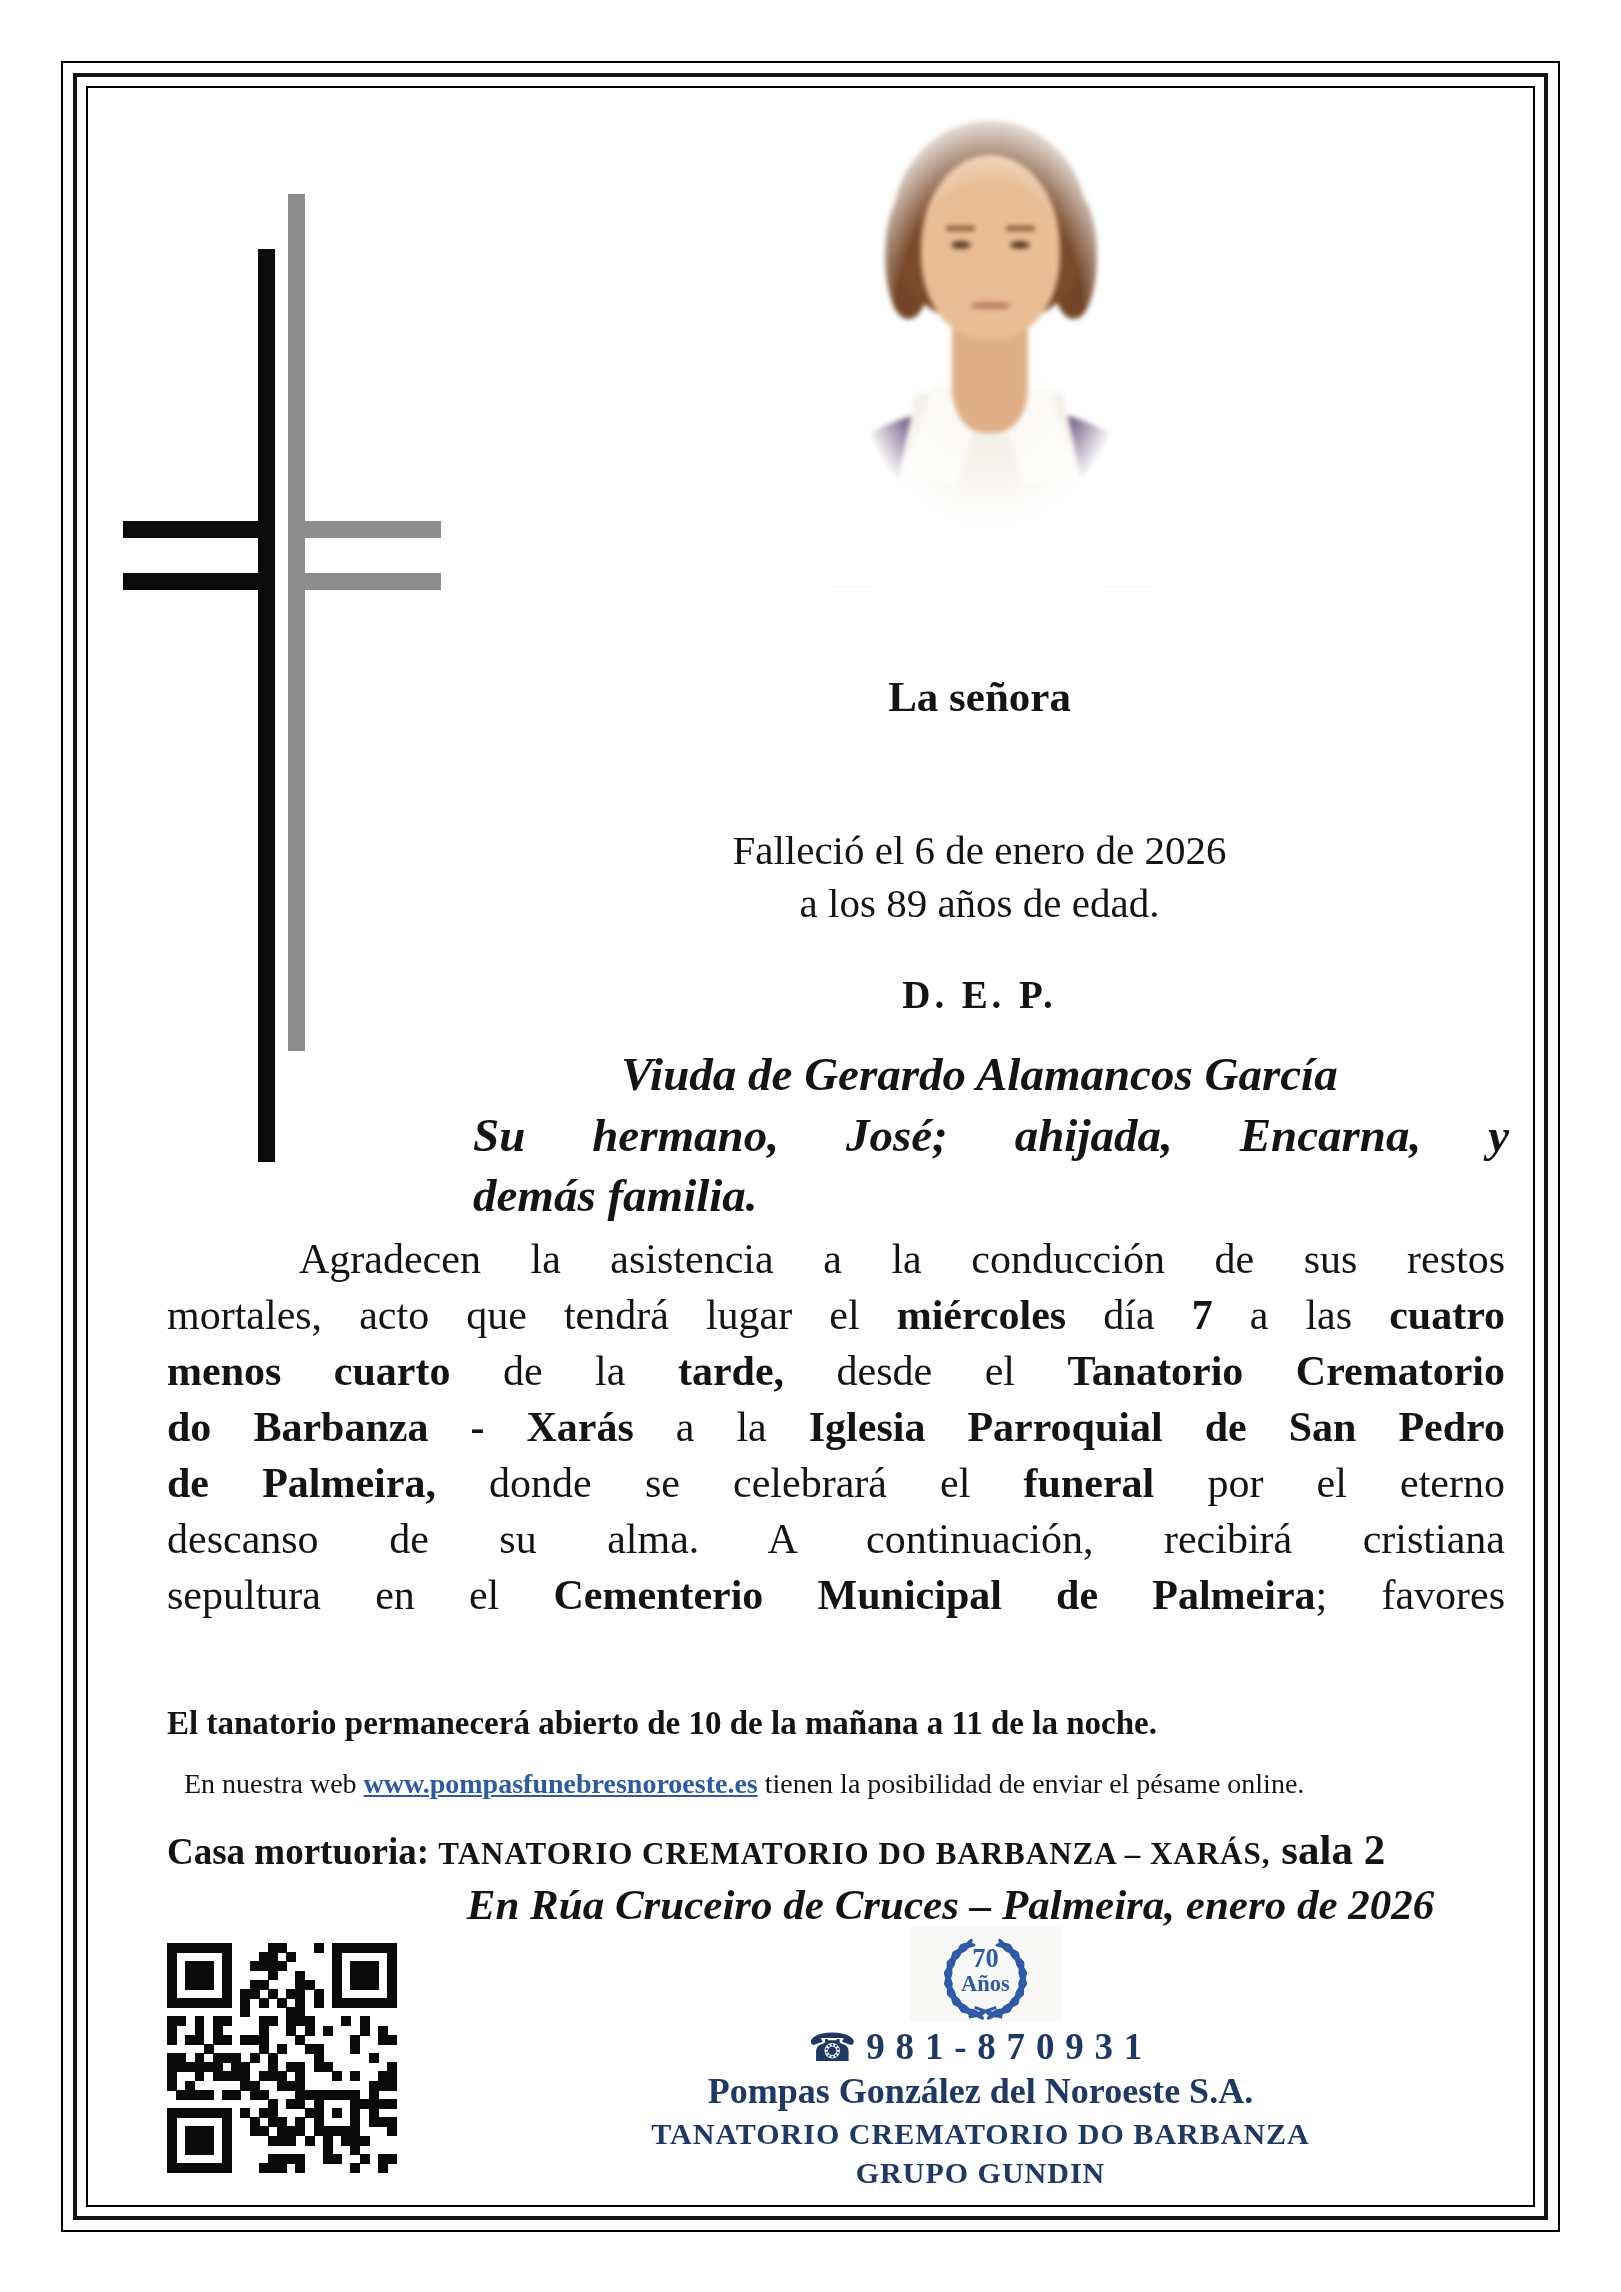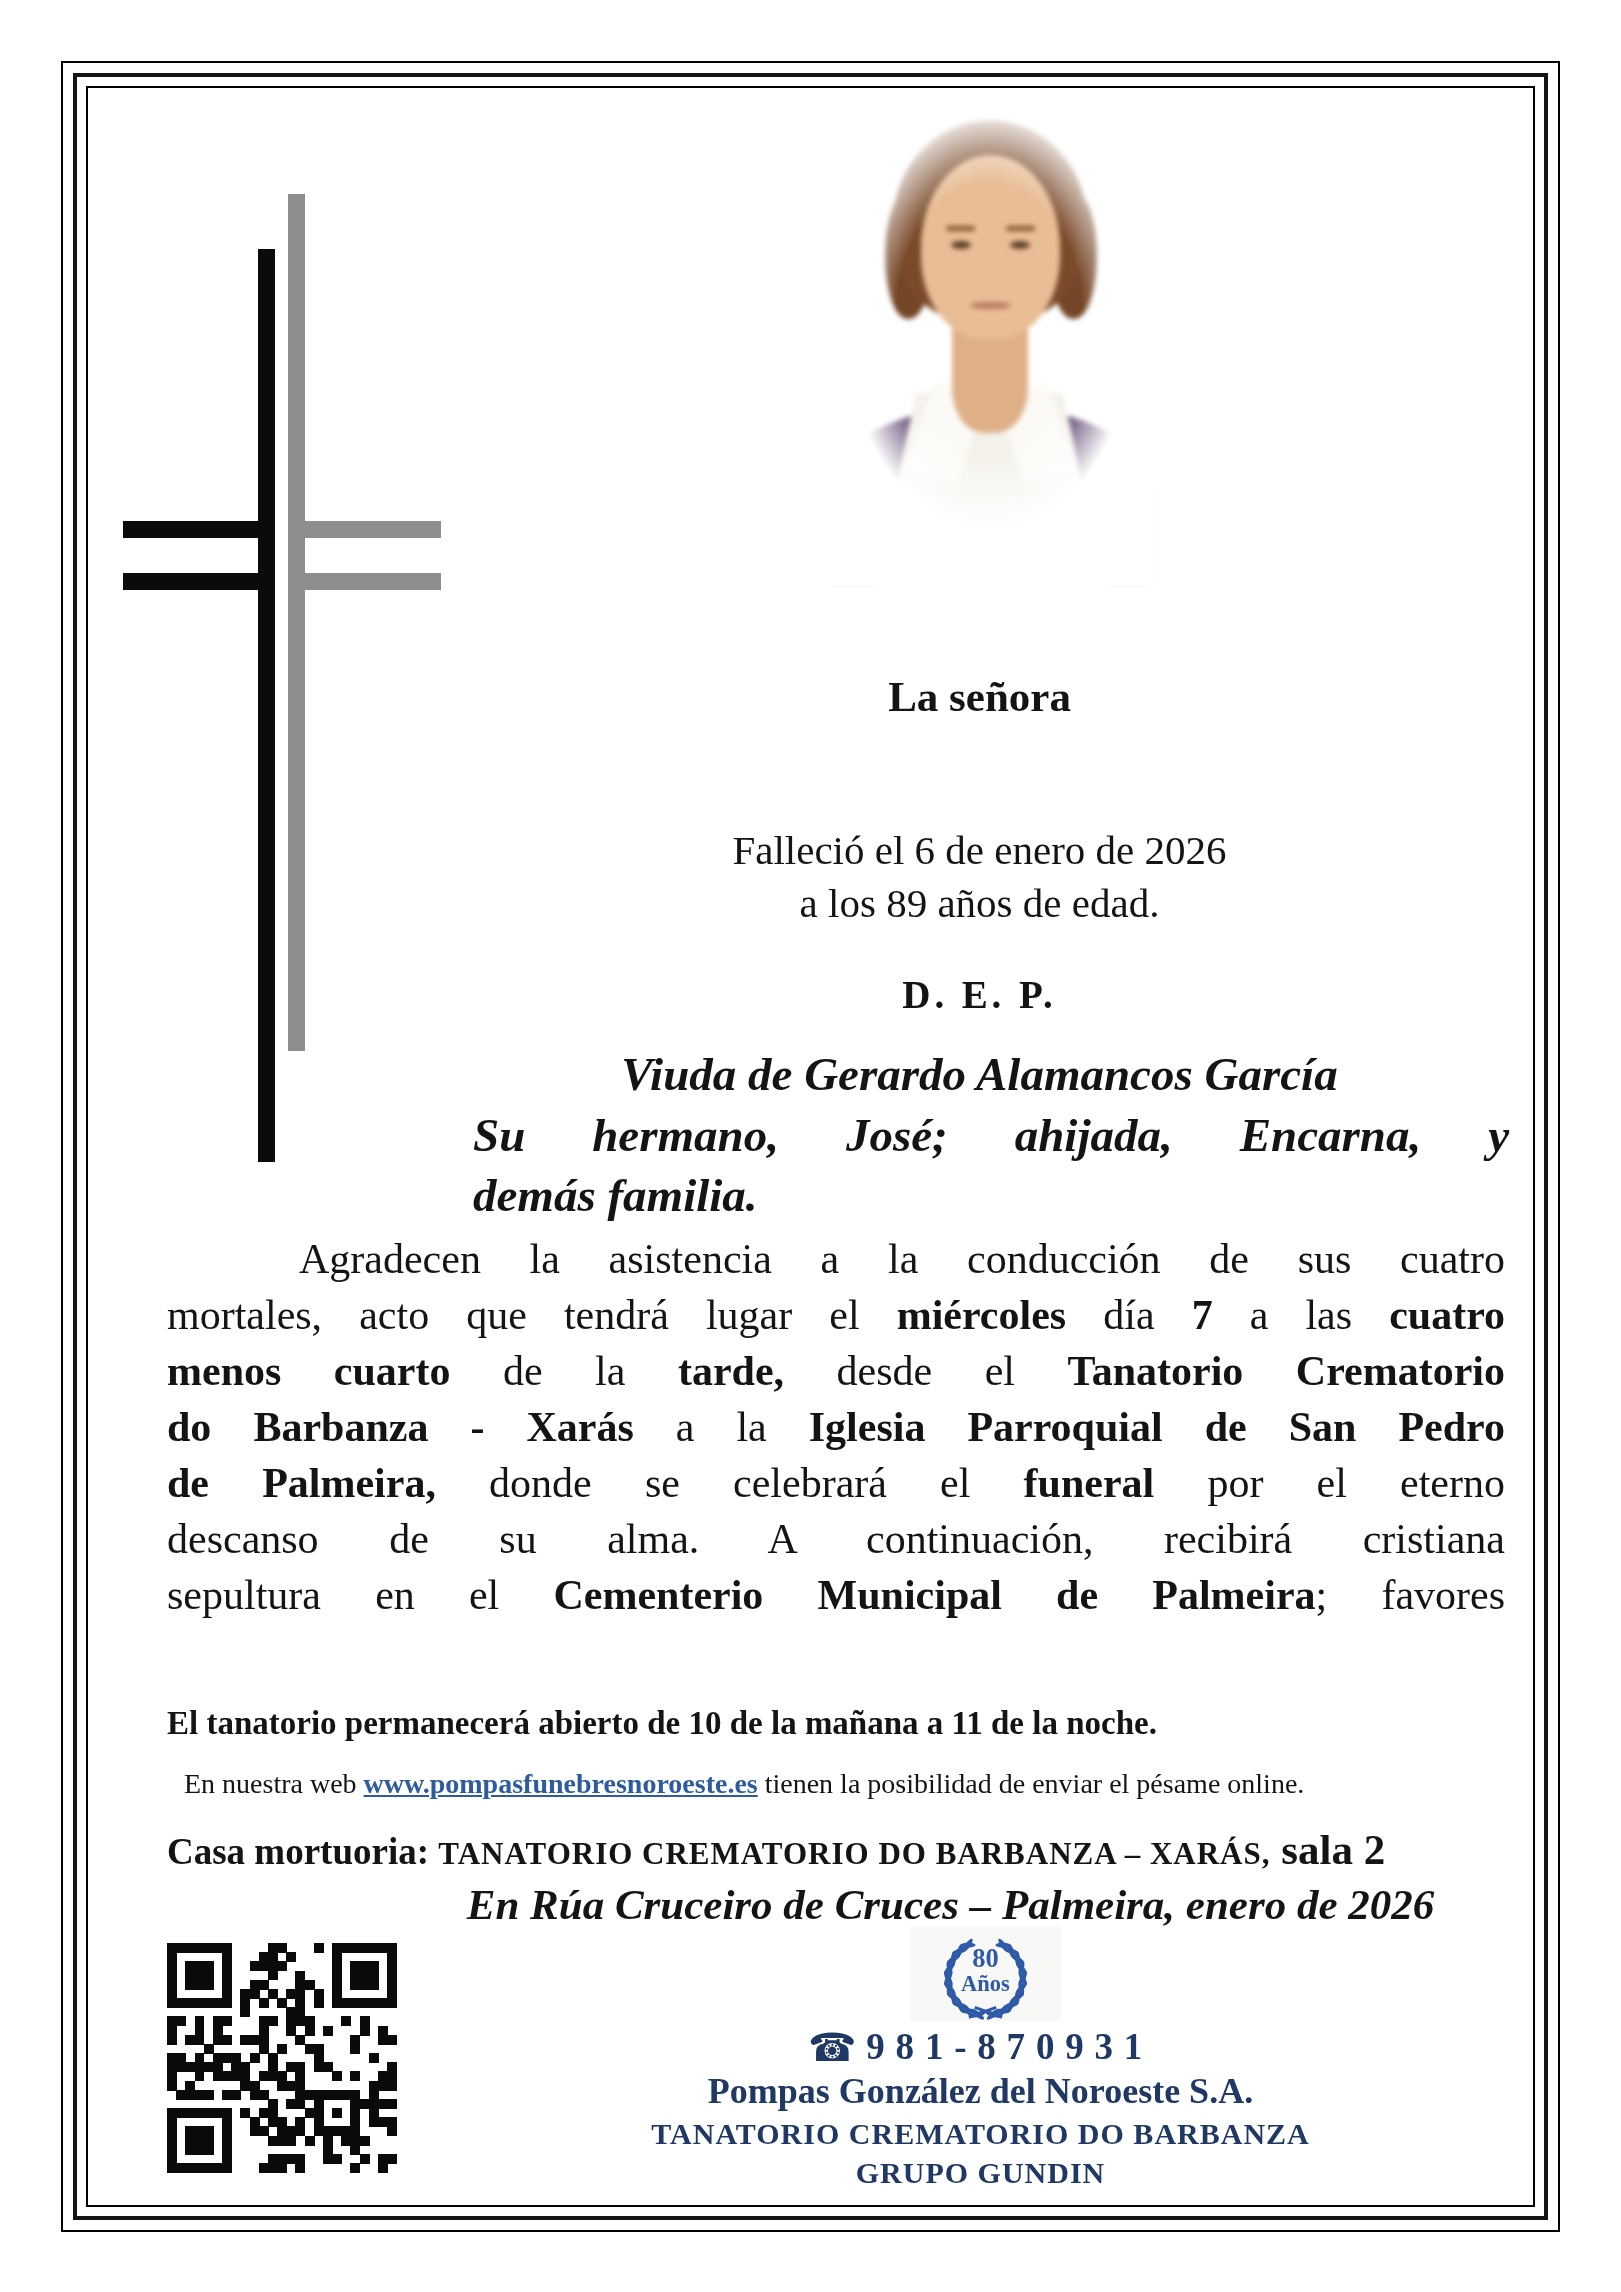--- a/index.html
+++ b/index.html
@@ -125,21 +125,21 @@
   <div class="center-block honorific">La señora</div>
   <div class="center-block death-line">Falleció el 6 de enero de 2026</div>
   <div class="center-block age-line">a los 89 años de edad.</div>
   <div class="center-block dep">D. E. P.</div>
 
   <div class="center-block widow">Viuda de Gerardo Alamancos García</div>
   <div class="rel1">Su hermano, José; ahijada, Encarna, y</div>
   <div class="rel2">demás familia.</div>
 
   <div class="announcement" id="announcement">
-      <div class="par-line just indent"><span>Agradecen la asistencia a la conducción de sus cuatro</span></div>
+      <div class="par-line just indent"><span>Agradecen la asistencia a la conducción de sus restos</span></div>
       <div class="par-line just"><span>mortales, acto que tendrá lugar el </span><span class="b">miércoles</span><span> día </span><span class="b">7</span><span> a las </span><span class="b">cuatro</span></div>
       <div class="par-line just"><span class="b">menos cuarto</span><span> de la </span><span class="b">tarde,</span><span> desde el </span><span class="b">Tanatorio Crematorio</span></div>
       <div class="par-line just"><span class="b">do Barbanza - Xarás</span><span> a la </span><span class="b">Iglesia Parroquial de San Pedro</span></div>
       <div class="par-line just"><span class="b">de Palmeira,</span><span> donde se celebrará el </span><span class="b">funeral</span><span> por el eterno</span></div>
       <div class="par-line just"><span>descanso de su alma. A continuación, recibirá cristiana</span></div>
       <div class="par-line just"><span>sepultura en el </span><span class="b">Cementerio Municipal de Palmeira</span><span>; favores</span></div>
     </div>
 
   <div class="hours">El tanatorio permanecerá abierto de 10 de la mañana a 11 de la noche.</div>
 
@@ -488,21 +488,21 @@
         <ellipse cx="113.70518139898459" cy="42.16487628610421" rx="8" ry="2.6" fill="#2e5aa8" transform="rotate(49.000000000000014 113.70518139898459 42.16487628610421)"></ellipse>
         <ellipse cx="109.74190809677799" cy="32.71354220749325" rx="8" ry="2.6" fill="#2e5aa8" transform="rotate(85.50000000000001 109.74190809677799 32.71354220749325)"></ellipse>
         <ellipse cx="109.74190809677799" cy="32.71354220749325" rx="8" ry="2.6" fill="#2e5aa8" transform="rotate(33.500000000000014 109.74190809677799 32.71354220749325)"></ellipse>
         <ellipse cx="103.3970180774419" cy="24.66508758713126" rx="8" ry="2.6" fill="#2e5aa8" transform="rotate(70.00000000000001 103.3970180774419 24.66508758713126)"></ellipse>
         <ellipse cx="103.3970180774419" cy="24.66508758713126" rx="8" ry="2.6" fill="#2e5aa8" transform="rotate(18.000000000000014 103.3970180774419 24.66508758713126)"></ellipse>
         <ellipse cx="95.13203288986512" cy="18.60494971884532" rx="8" ry="2.6" fill="#2e5aa8" transform="rotate(54.5 95.13203288986512 18.60494971884532)"></ellipse>
         <ellipse cx="95.13203288986512" cy="18.60494971884532" rx="8" ry="2.6" fill="#2e5aa8" transform="rotate(2.5 95.13203288986512 18.60494971884532)"></ellipse>
         <line x1="60" y1="92" x2="88" y2="82" stroke="#2e5aa8" stroke-width="3.2"></line>
         <line x1="94" y1="92" x2="66" y2="82" stroke="#2e5aa8" stroke-width="3.2"></line>
       </svg>
-    <div class="n80">80</div>
+    <div class="n80">70</div>
     <div class="anios">Años</div>
   </div>
 
   <div class="footer-center phone-line">
     <span class="pico">☎</span><span class="pnum">981-870931</span>
   </div>
   <div class="footer-center company">Pompas González del Noroeste S.A.</div>
   <div class="footer-center facility">TANATORIO CREMATORIO DO BARBANZA</div>
   <div class="footer-center group">GRUPO GUNDIN</div>
 

